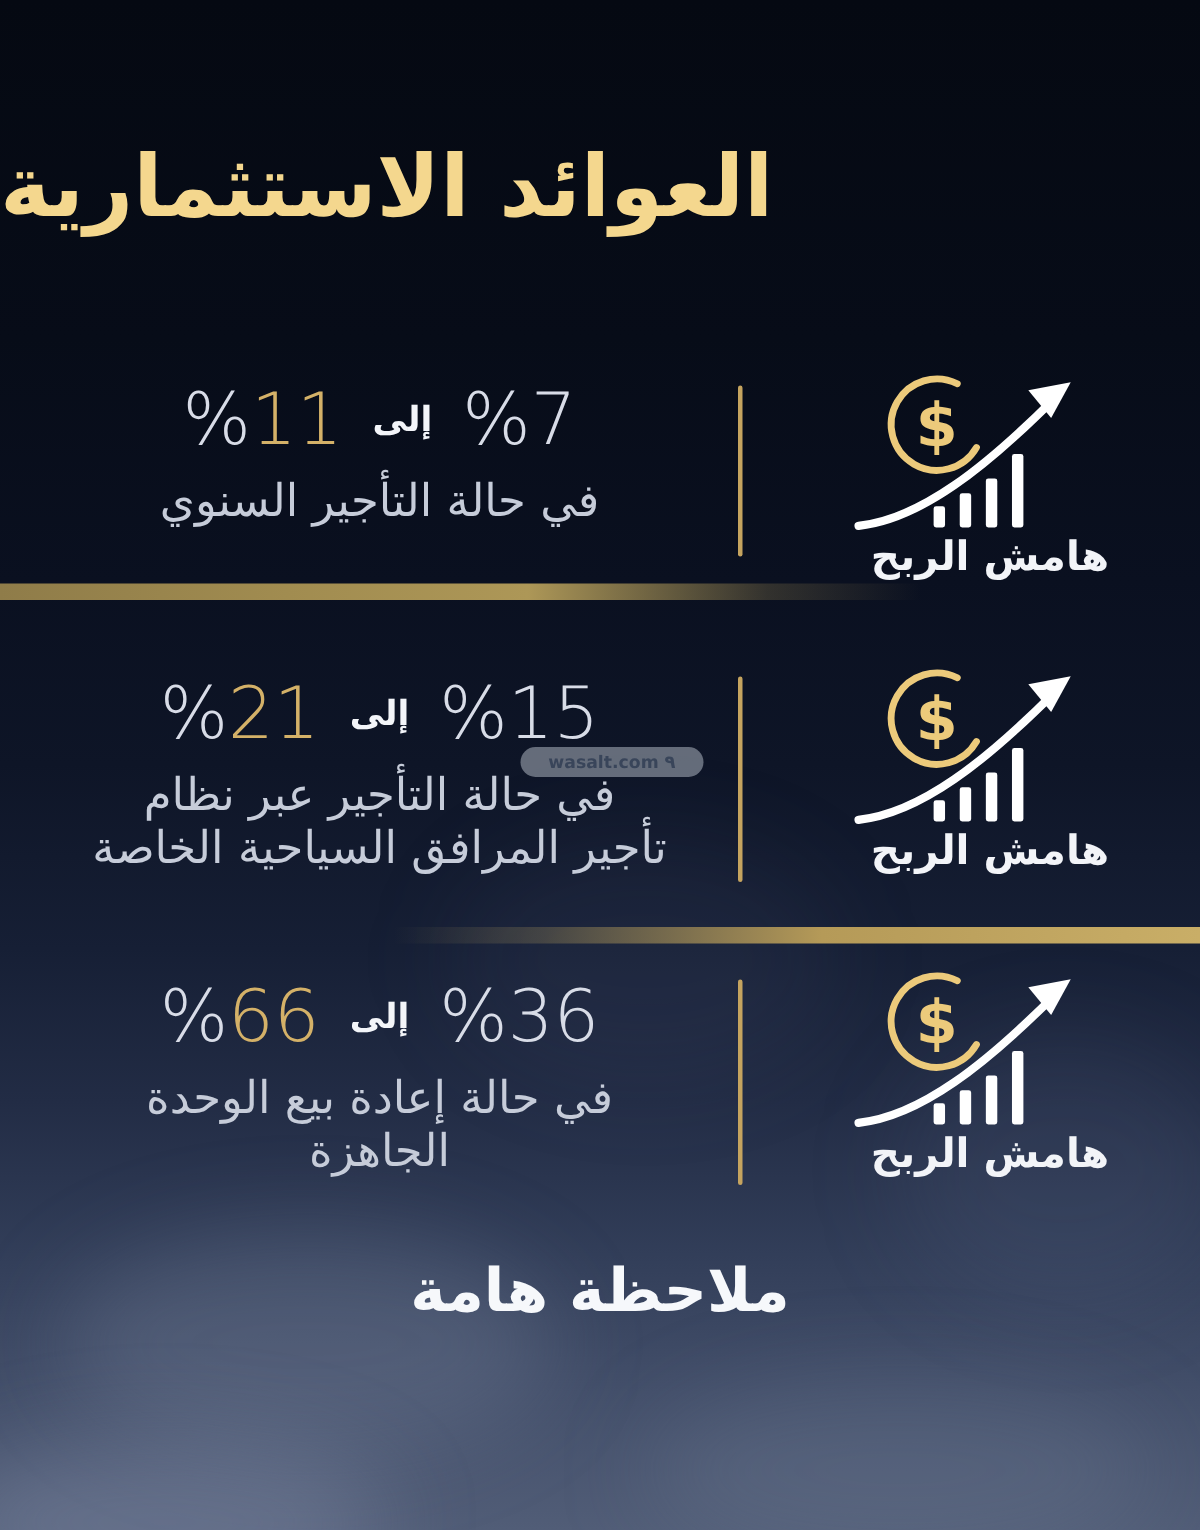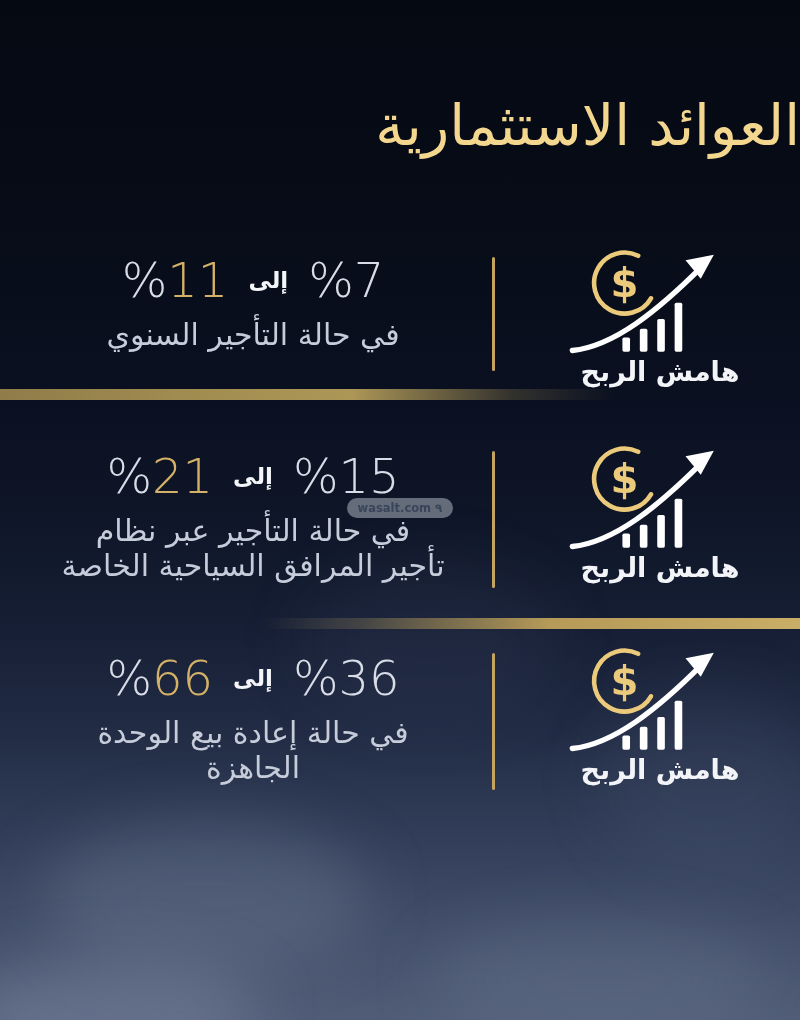--- a/index.html
+++ b/index.html
@@ -12,22 +12,22 @@
       #323e59 82%, #434f6a 91%, #515d77 100%);
   }
   .cloud{position:absolute;border-radius:50%;filter:blur(30px);pointer-events:none;}
   .c1{left:40px;top:820px;width:330px;height:150px;background:rgba(135,145,170,.26);}
   .c2{left:430px;top:920px;width:340px;height:120px;background:rgba(125,135,160,.22);}
   .c3{left:600px;top:690px;width:220px;height:180px;background:rgba(95,105,135,.16);}
   .c4{left:-40px;top:960px;width:300px;height:110px;background:rgba(150,160,185,.30);}
   .c5{left:300px;top:560px;width:260px;height:160px;background:rgba(80,92,120,.12);}
 
   .title{
-    position:absolute;top:92px;left:0;right:0;text-align:right;margin:0;
-    font-size:57px;font-weight:normal;color:#f4d78e;letter-spacing:0;
+    position:absolute;top:92px;left:0;right:0;text-align:left;margin:0;
+    font-size:57px;font-weight:bold;color:#f4d78e;letter-spacing:0;
   }
 
   .txt-col{position:absolute;left:28px;width:450px;text-align:center;}
   .t1{top:252px;} .t2{top:448px;} .t3{top:650px;}
 
   .range{display:flex;justify-content:center;align-items:center;gap:18px;direction:rtl;}
   .pgroup{display:inline-flex;direction:ltr;align-items:baseline;}
   .sign,.num-from{font-size:48px;font-weight:300;color:#d8dce7;}
   .num-to{font-size:48px;font-weight:300;color:#d4b168;text-align:right;}
   .pword{font-size:23px;font-weight:bold;color:#f3f5f9;padding:0 2px;}
@@ -40,21 +40,21 @@
   .i1{top:246px;} .i2{top:442px;} .i3{top:644px;}
   .icon-label{margin-top:1px;font-size:27px;font-weight:bold;color:#f2f4f8;}
 
   .divider{position:absolute;height:11px;}
   .d1{top:389px;left:0;width:640px;
       background:linear-gradient(90deg,#8f7c49 0%,#a18c50 30%,#ad9757 55%,rgba(170,148,85,.25) 80%,rgba(170,148,85,0) 96%);}
   .d2{top:618px;left:240px;width:560px;
       background:linear-gradient(90deg,rgba(190,165,95,0) 4%,rgba(190,165,95,.25) 22%,#b59a58 55%,#c9ae67 100%);}
 
   .watermark{
-    position:absolute;left:347px;top:498px;width:106px;height:20px;
+    position:absolute;left:347px;top:498px;width:122px;height:20px;
     display:flex;align-items:center;justify-content:center;gap:4px;direction:ltr;
     background:rgba(173,180,192,.55);border-radius:10px;
     font-size:11.5px;font-weight:bold;color:#39455a;
   }
   .wm-logo{font-size:12px;line-height:1;}
 
   .note{position:absolute;top:838px;left:16px;right:16px;text-align:center;}
   .note h2{margin:0 0 18px 0;font-size:40px;font-weight:bold;color:#f6f8fb;}
   .note p{margin:0;font-size:24px;line-height:37px;color:#e9edf3;}
 </style>
@@ -168,14 +168,15 @@
       <rect x="66" y="76" width="7" height="21" rx="1.5" fill="#ffffff"></rect>
       <rect x="82" y="67" width="7" height="30" rx="1.5" fill="#ffffff"></rect>
       <rect x="98" y="52" width="7" height="45" rx="1.5" fill="#ffffff"></rect>
       <path d="M4,96 C 42,92 82,60 124,18" fill="none" stroke="#ffffff" stroke-width="5" stroke-linecap="round"></path>
       <polygon points="134,8 108,13 122,30" fill="#ffffff"></polygon>
     </svg>
     <div class="icon-label">هامش الربح</div>
   </div>
 
   <div class="note">
+    <h2>ملاحظة هامة</h2>
   </div>
 </div>
 
 </body></html>

